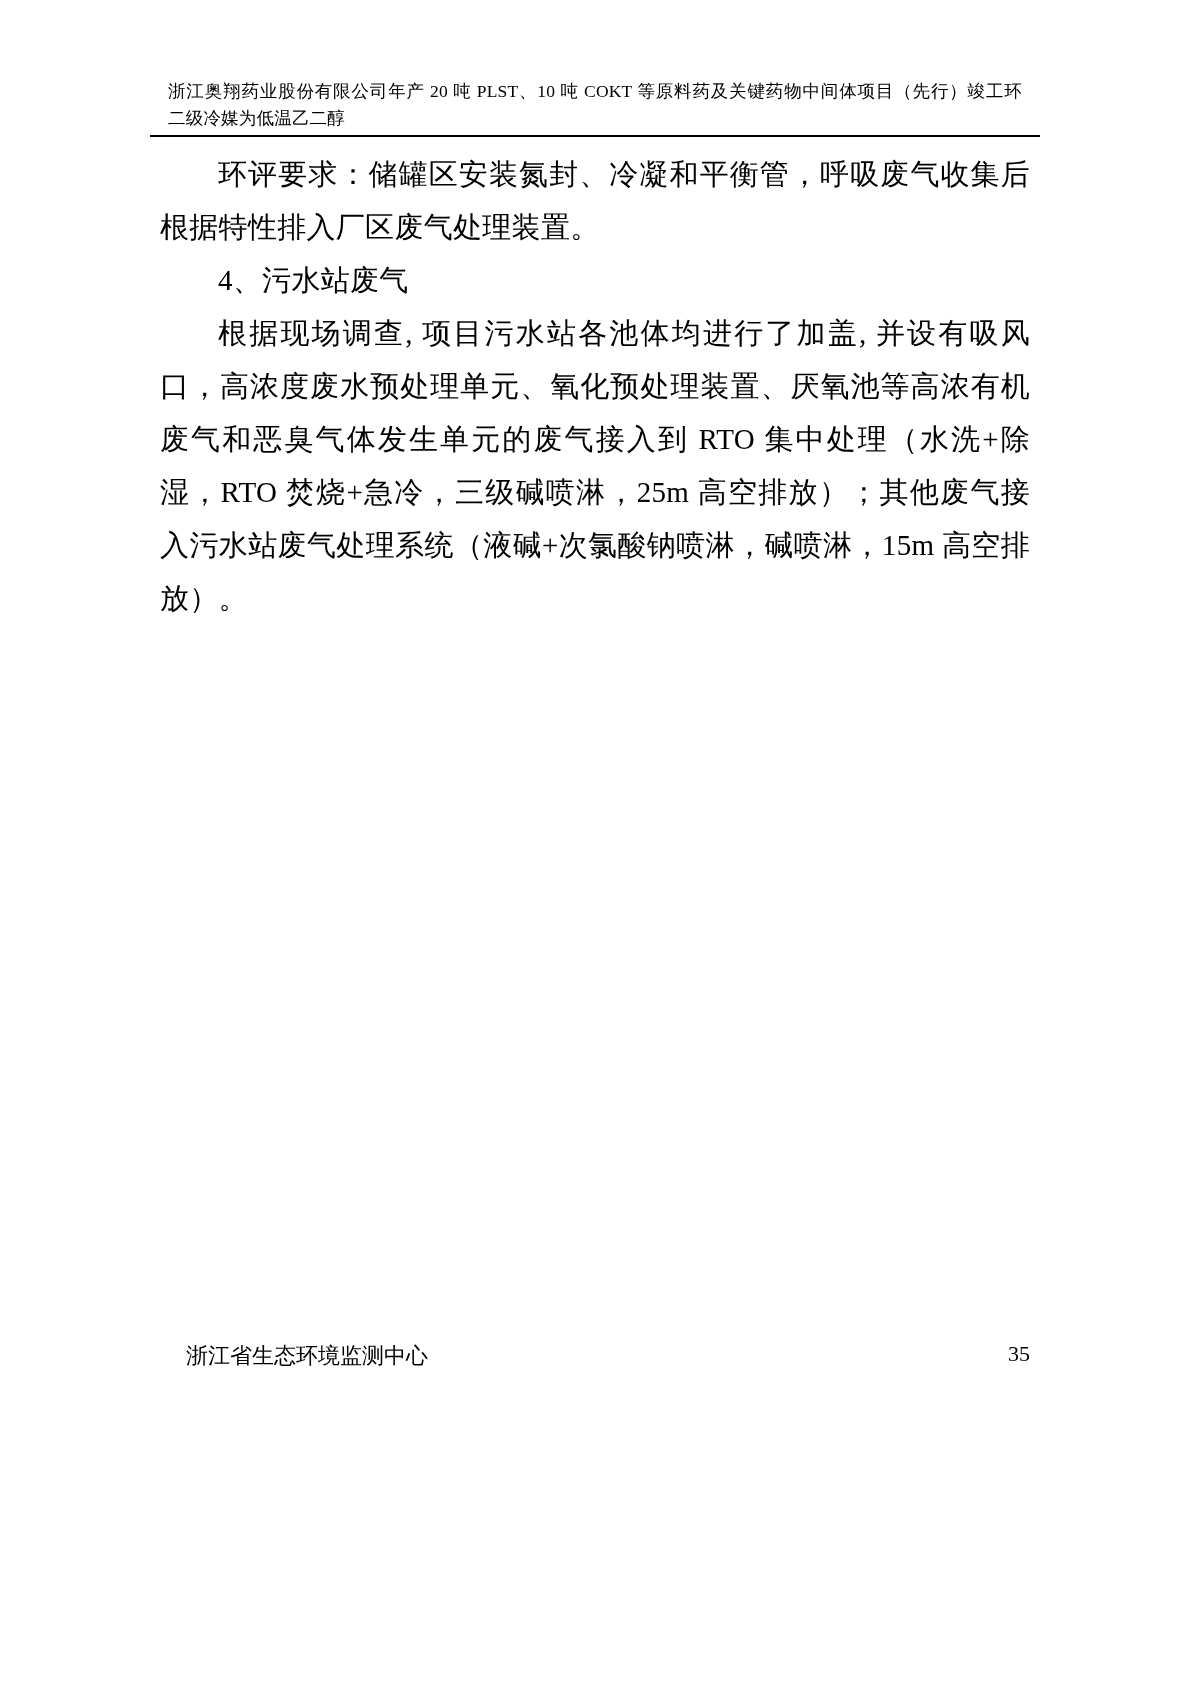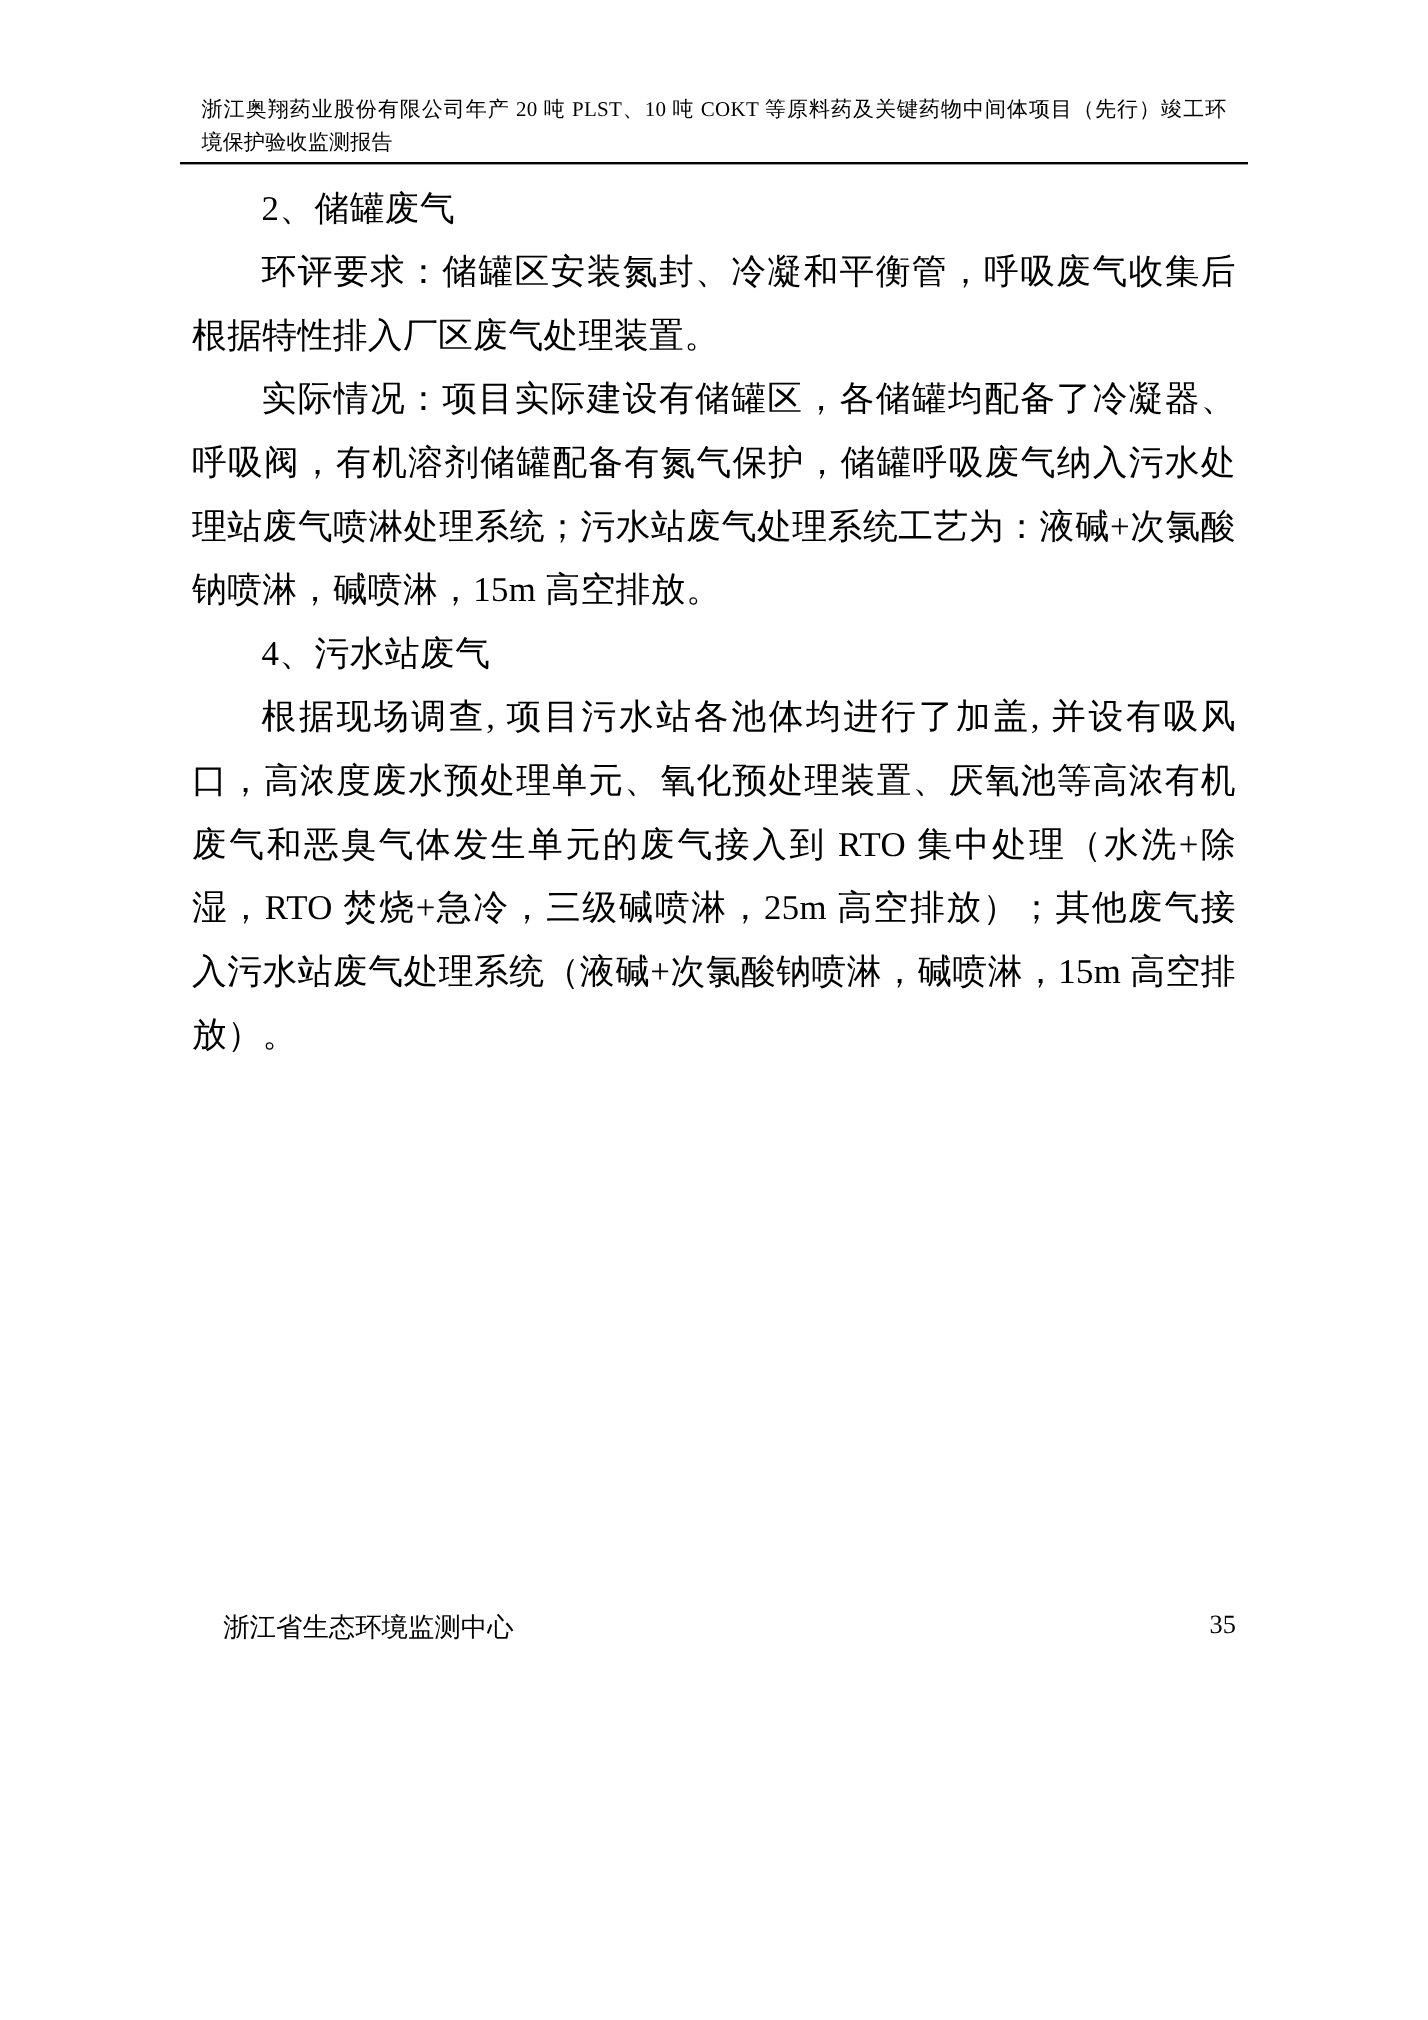--- a/index.html
+++ b/index.html
@@ -96,33 +96,31 @@
     text-align: right;
   }
 </style>
 </head>
 <body>
 
 <div class="page">
 
   <div class="header">
     <span class="header-line first">浙江奥翔药业股份有限公司年产 20 吨 PLST、10 吨 COKT 等原料药及关键药物中间体项目（先行）竣工环</span>
-    <span class="header-line">境保护验收监测报告</span>
+    <span class="header-line">二级冷媒为低温乙二醇</span>
   </div>
 
   <div class="header-rule"></div>
 
   <div class="content">
 
 
-    <p class="para indent">2、储罐废气</p>
 
     <p class="para indent">环评要求：储罐区安装氮封、冷凝和平衡管，呼吸废气收集后根据特性排入厂区废气处理装置。</p>
 
-    <p class="para indent">实际情况：项目实际建设有储罐区，各储罐均配备了冷凝器、呼吸阀，有机溶剂储罐配备有氮气保护，储罐呼吸废气纳入污水处理站废气喷淋处理系统；污水站废气处理系统工艺为：液碱+次氯酸钠喷淋，碱喷淋，15m 高空排放。</p>
 
 
 
     <p class="para indent">4、污水站废气</p>
 
     <p class="para indent">根据现场调查, 项目污水站各池体均进行了加盖, 并设有吸风口，高浓度废水预处理单元、氧化预处理装置、厌氧池等高浓有机废气和恶臭气体发生单元的废气接入到 RTO 集中处理（水洗+除湿，RTO 焚烧+急冷，三级碱喷淋，25m 高空排放）；其他废气接入污水站废气处理系统（液碱+次氯酸钠喷淋，碱喷淋，15m 高空排放）。</p>
 
   </div>
 
   <div class="footer">

